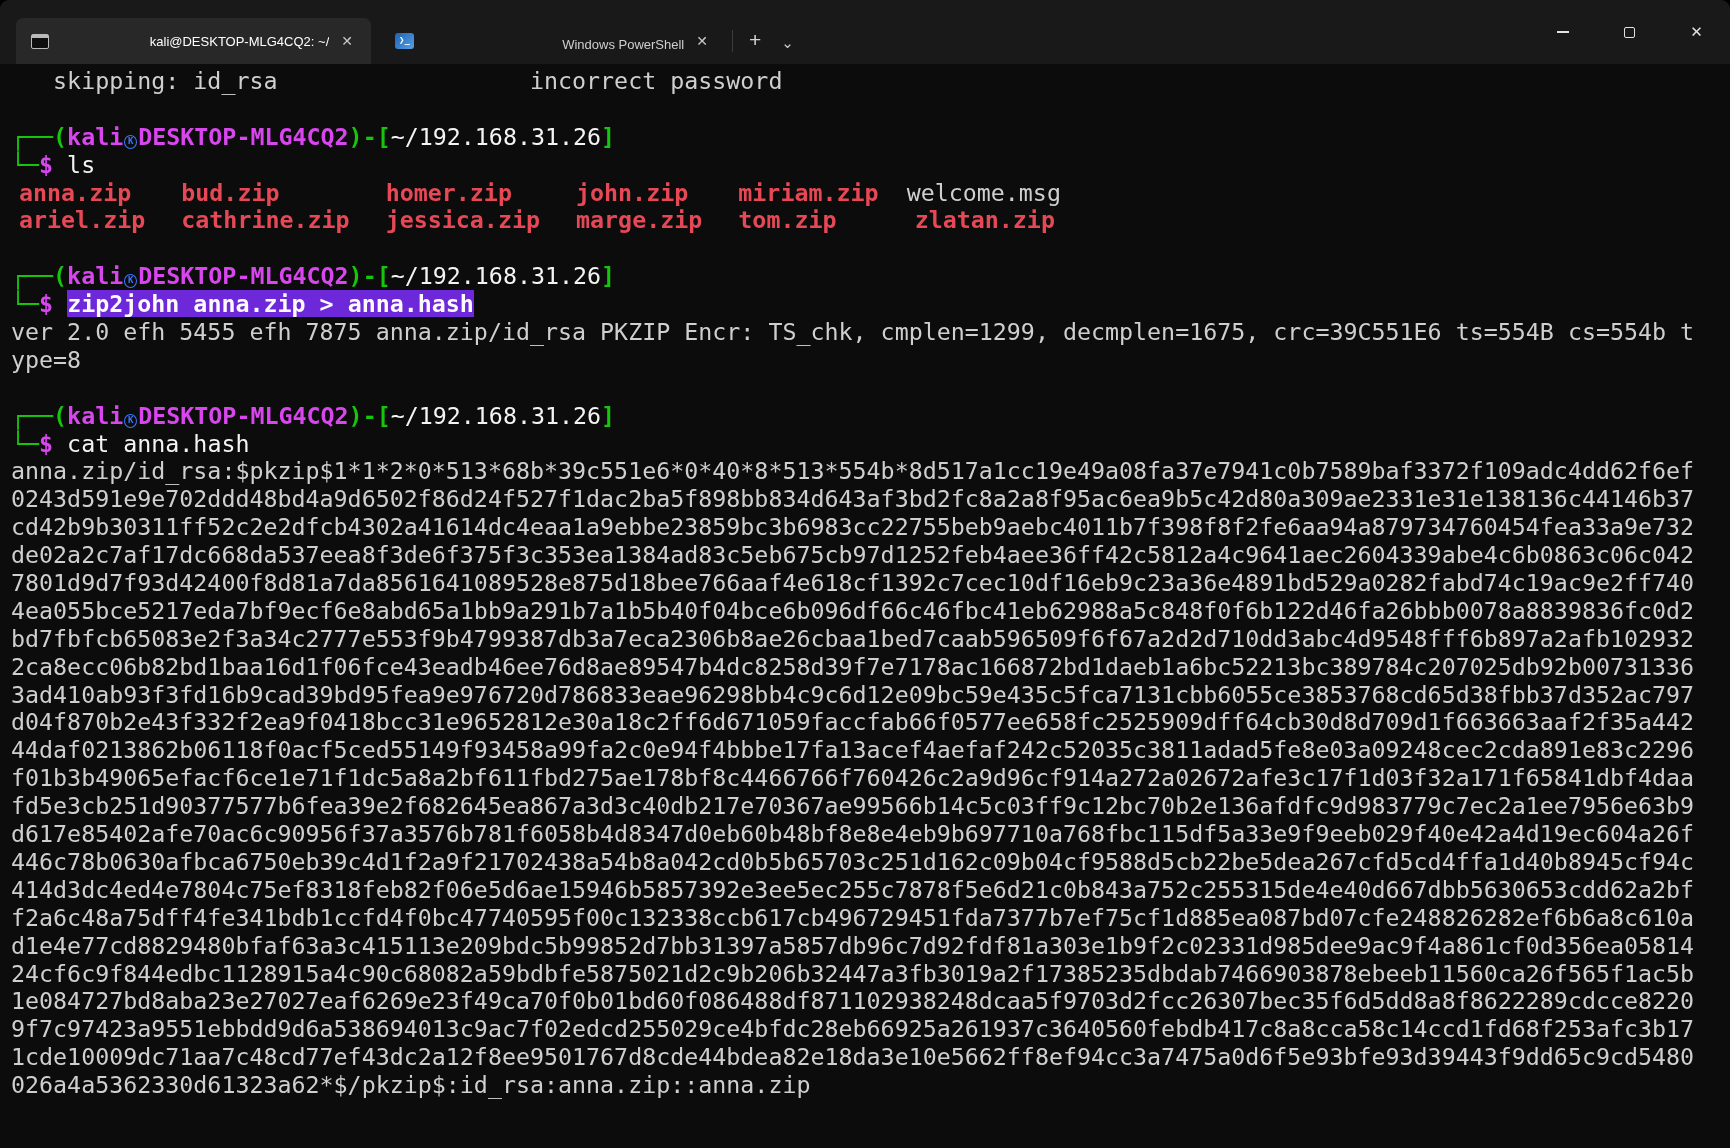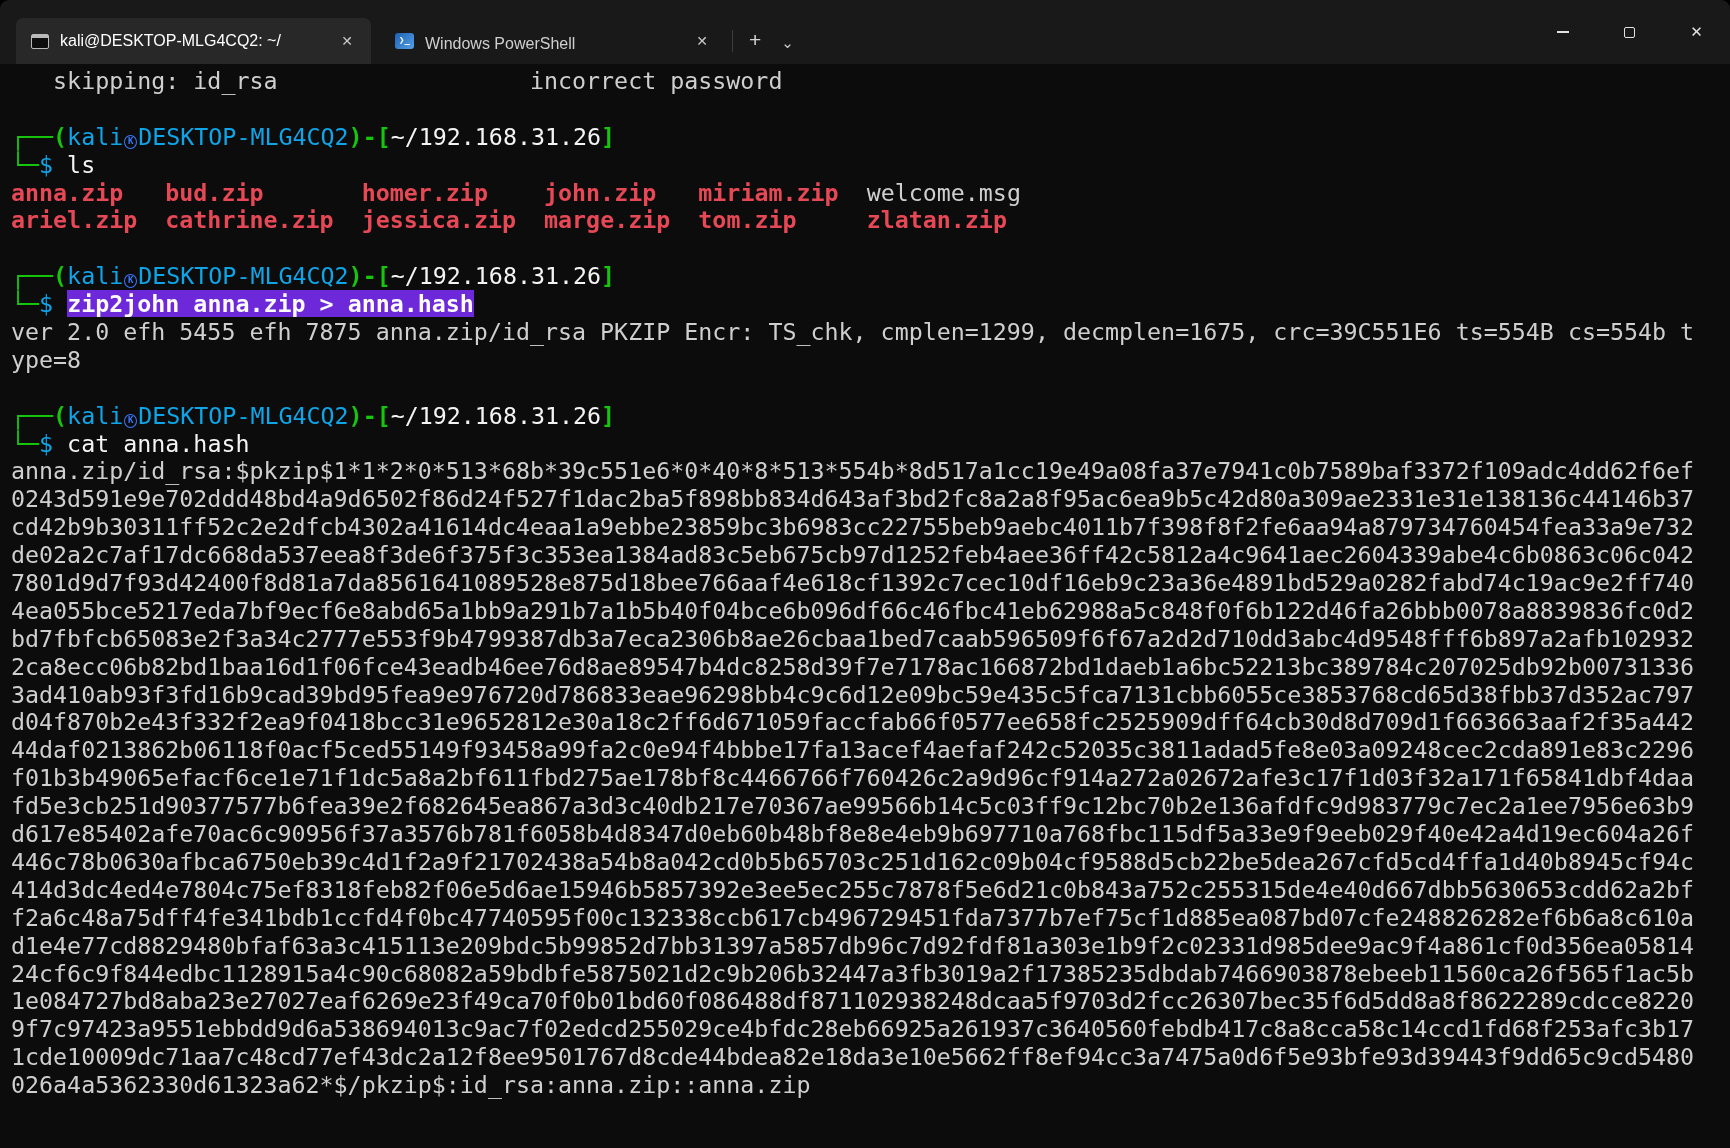--- a/index.html
+++ b/index.html
@@ -12,21 +12,21 @@
   }
   
   .titlebar { height:64px; background:#191919; position:relative; flex:0 0 auto; display:flex; align-items:flex-end; }
   .tabs { display:flex; align-items:flex-end; padding-left:16px; height:100%; }
   .tab {
     height:46px; display:flex; align-items:center;
     padding:0 12px 0 15px; border-radius:7px 7px 0 0; cursor:default;
   }
   .tab.active { background:#282828; width:355px; }
   .tab.inactive { width:346px; margin-left:9px; }
-  .tab-label { flex:1; font-size:16px; white-space:nowrap; overflow:hidden; }
+  .tab-label { flex:1; font-size:13px; white-space:nowrap; overflow:hidden;text-align:right; }
   .tab.active .tab-label { color:#ffffff; }
   .tab.inactive .tab-label { color:#cfcfcf;margin-top:6px; }
   .tab-close { color:#c8c8c8; font-size:14px; padding:2px 6px; margin-left:6px; }
   .term-ico { width:18px; height:15px; border:1px solid #b9b9b9; background:#0d0d0d; border-radius:2px; position:relative; margin-right:11px; flex:0 0 auto; }
   .term-ico::before { content:""; position:absolute; top:0; left:0; right:0; height:3px; background:#b9b9b9; }
   .ps-ico { width:19px; height:16px; border-radius:3px; background:linear-gradient(135deg,#1e62b4,#55a0e6);
     color:#fff; font-family:"DejaVu Sans Mono",monospace; font-weight:bold; font-size:9px; line-height:15px;
     text-align:center; margin-right:11px; flex:0 0 auto; }
   .tab-divider { width:1px; height:22px; background:#3c3c3c; margin:0 6px 12px 6px; }
   .bar-btn { color:#d2d2d2; margin-bottom:8px; padding:4px 10px; }
@@ -41,22 +41,22 @@
   .terminal {
     flex:1; padding:3px 0 16px 11px;
     font-family:"DejaVu Sans Mono", monospace;
     font-size:23.3px; line-height:27.9px;
     color:#cccccc; white-space:pre; overflow:hidden;
   }
   .tline { height:27.9px; }
   .seg-w  { color:#cfcfcf; }
   .seg-wb { color:#f4f4f4; font-weight:normal; }
   .seg-g  { color:#16C60C; font-weight:bold; }
-  .seg-b  { color:#0ea5e9; font-weight:normal; }
-  .seg-r  { color:#E74856; font-weight:bold; }
+  .seg-b  { color:#d946ef; font-weight:bold; }
+  .seg-r  { color:#E74856; font-weight:bold;margin-left:8px; }
   .seg-sel{ background:#6d28d9; color:#fbfbfb; font-weight:bold; }
   .seg-kglyph {
     display:inline-block; width:13px; height:14px; border:1.5px solid #3B78FF; border-radius:50%;
     color:#3B78FF; font-size:9px; line-height:11px; text-align:center; font-weight:bold;
     vertical-align:1px; margin:0 1px;
   }
 </style>
 </head>
 <body>
 

